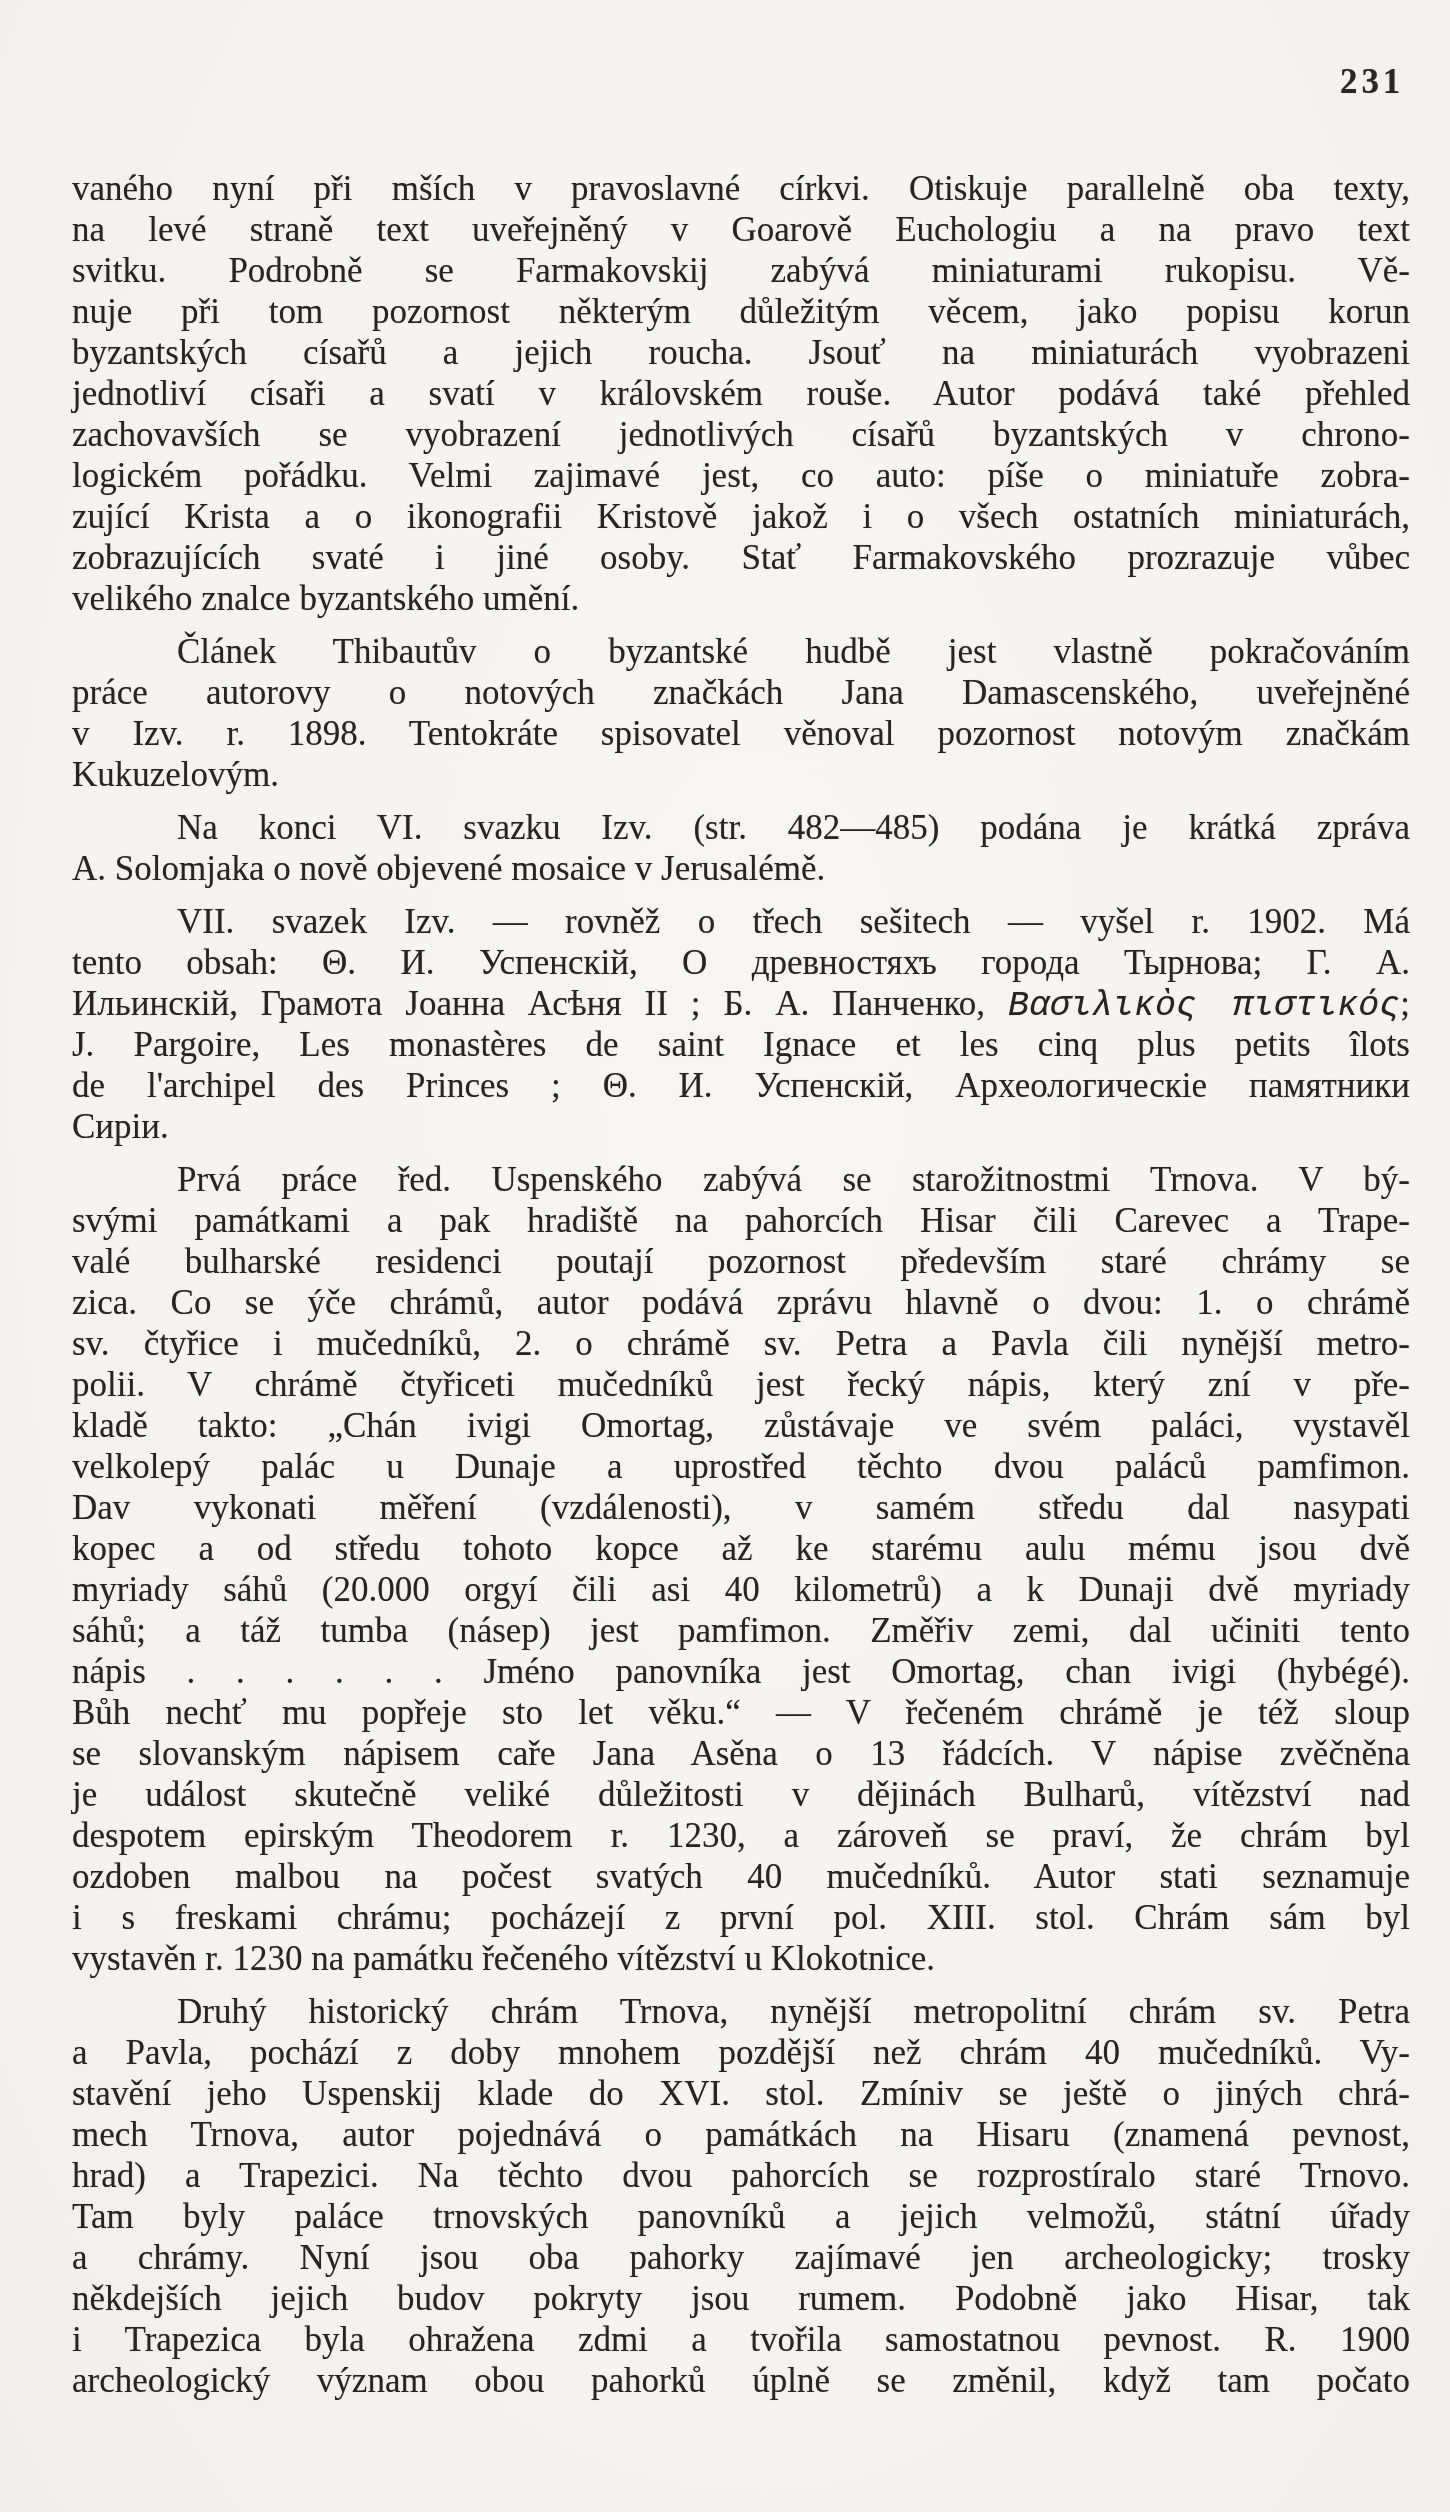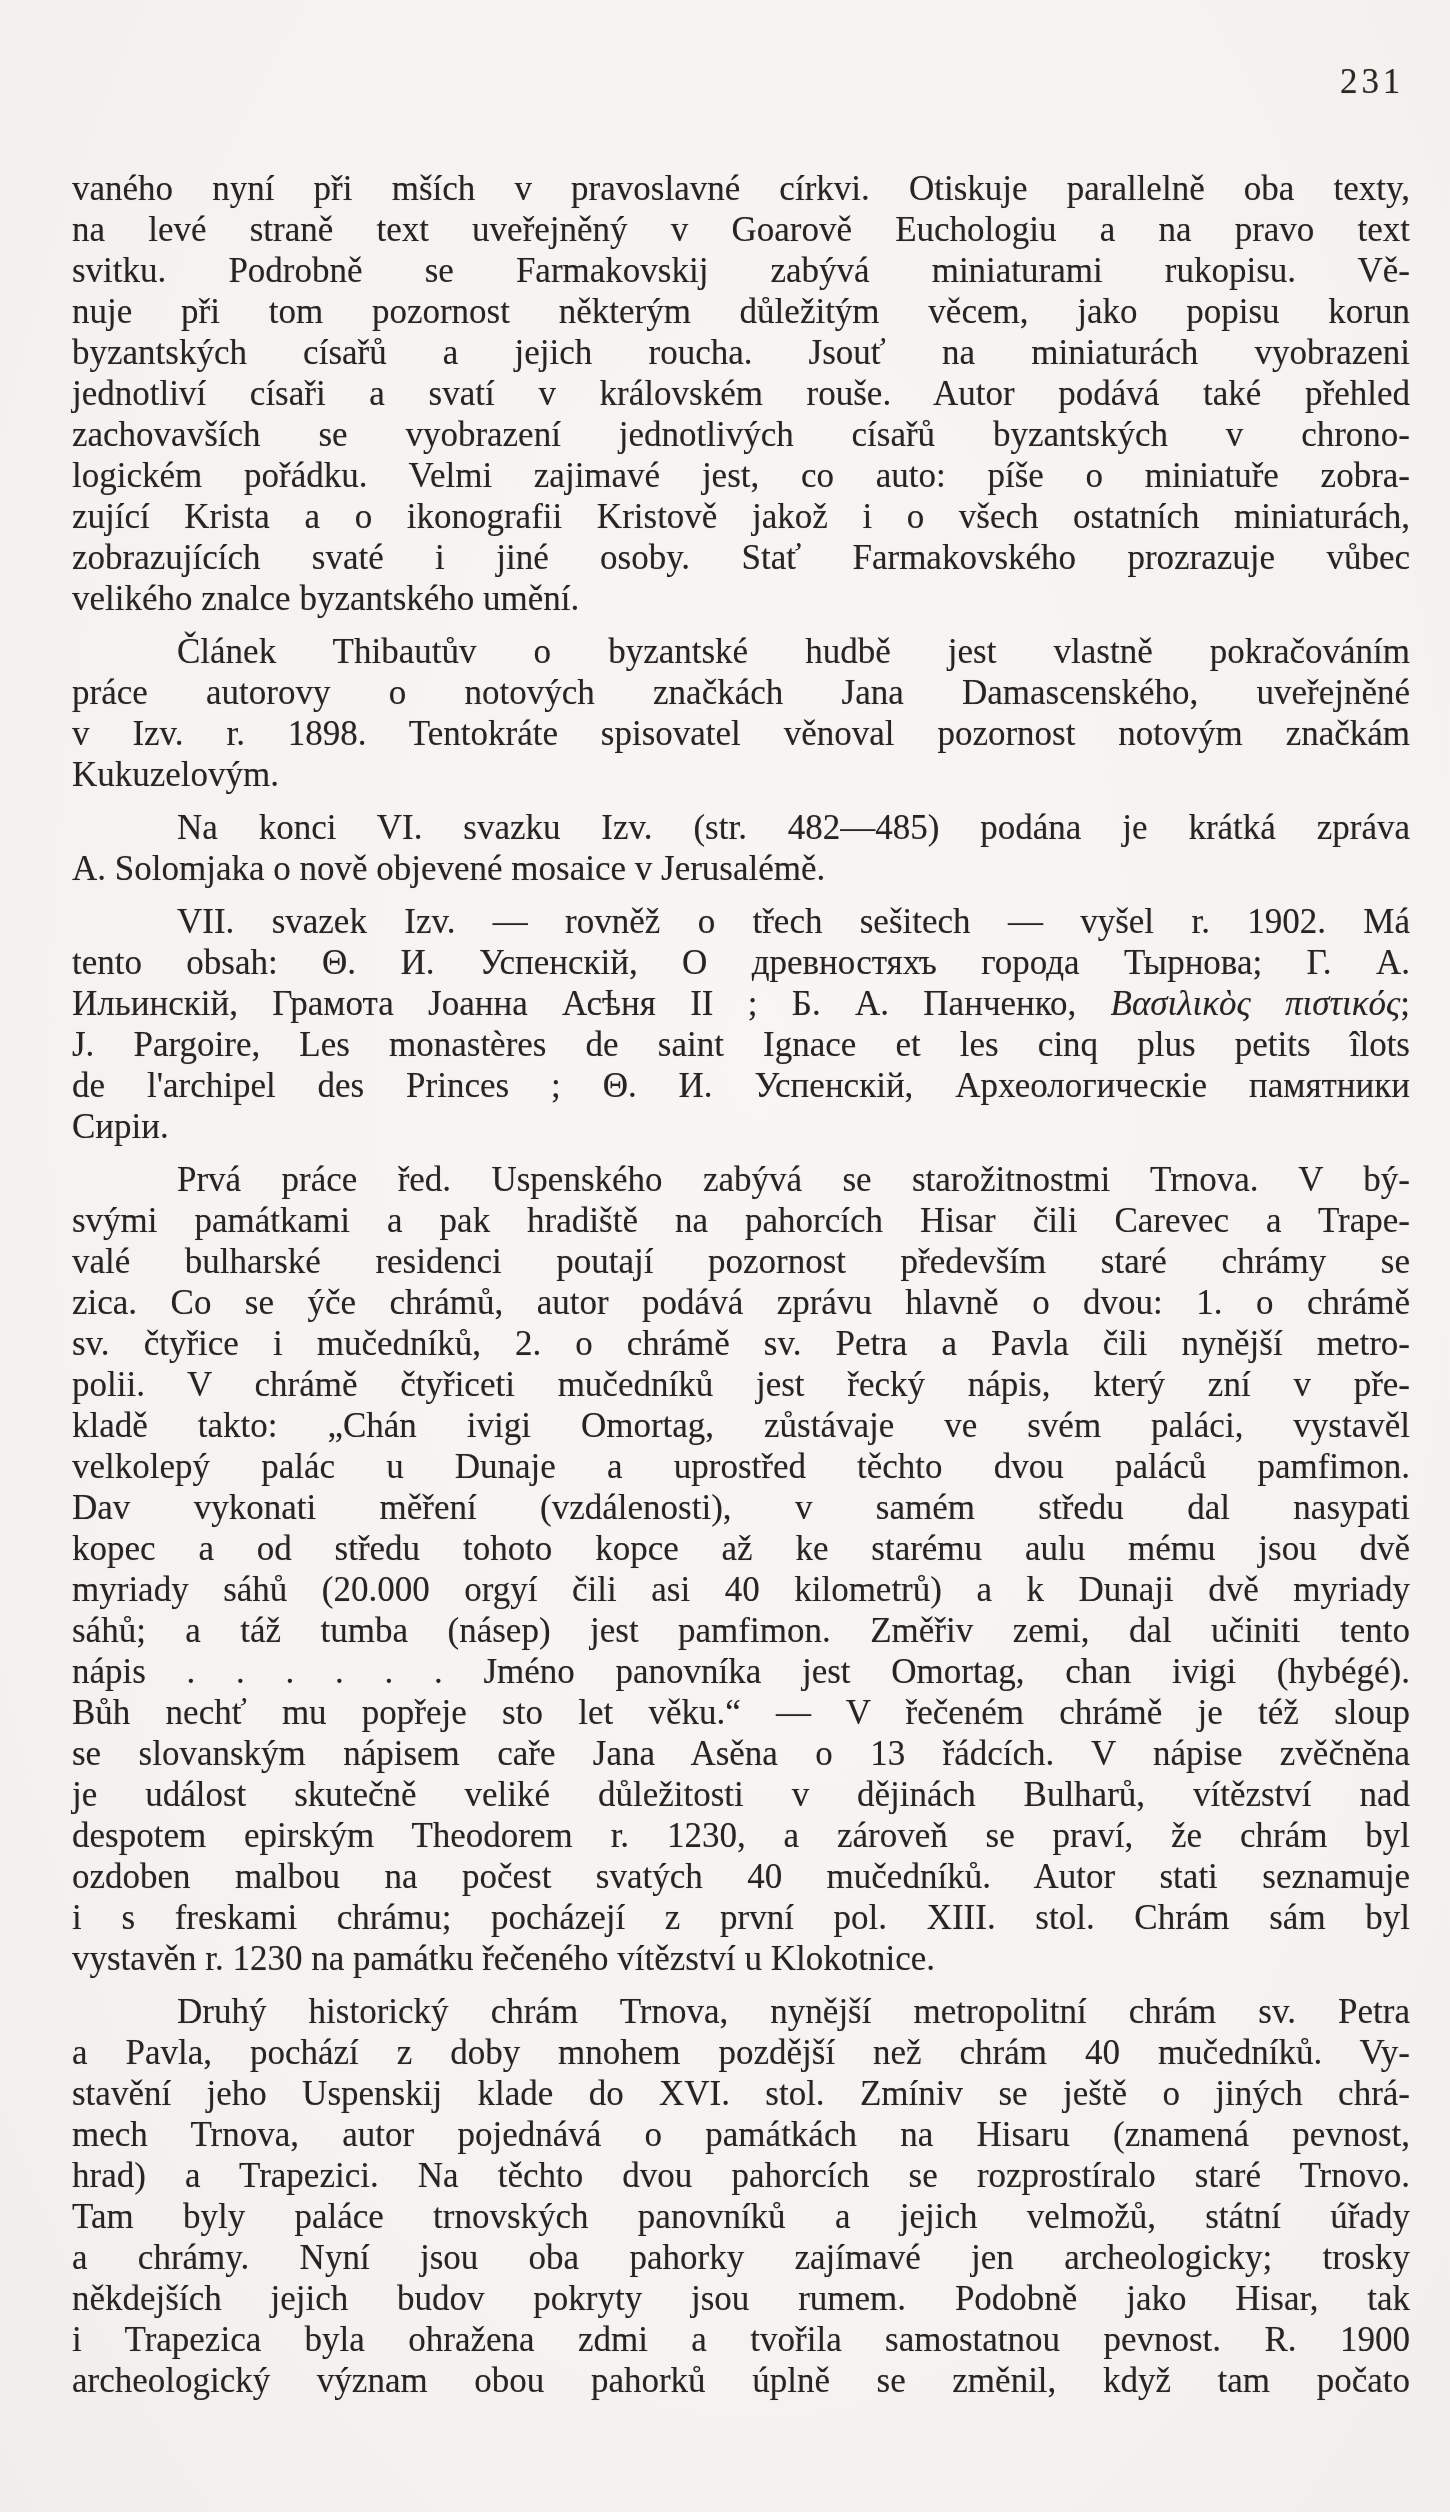--- a/index.html
+++ b/index.html
@@ -8,38 +8,38 @@
     background:#efeeea;
     font-family:"Liberation Serif","DejaVu Serif",serif;
     color:#272421;
   }
   .page{
     position:relative;width:1451px;height:2512px;overflow:hidden;
     background:radial-gradient(ellipse at 52% 42%, #f7f6f4 0%, #f4f3f0 65%, #efeeea 100%);
   }
   .page-number{
     position:absolute;top:62px;right:47px;
-    font-size:35px;letter-spacing:3.8px;font-weight:normal;color:#2b2824;
+    font-size:35px;letter-spacing:3.8px;font-weight:bold;color:#2b2824;
     text-shadow:0 0 0.9px rgba(45,40,35,.4);
   }
   .text-block{
     position:absolute;top:156px;left:60px;width:1362px;
     font-size:35px;line-height:41px;
     text-shadow:0 0 0.9px rgba(45,40,35,.35);
   }
   .paragraph{margin:12px;}
   .line{
     text-align:justify;
     text-align-last:justify;
     height:41px;
     white-space:normal;
   }
   .line.last{text-align-last:left;}
   .line.indent{text-indent:105px;}
-  .line i{font-style:italic;}
+  .line i{font-style:italic;font-family:Liberation Mono, monospace;}
 </style>
 </head>
 <body>
 
 <div class="page">
   <div class="page-number">231</div>
   <div class="text-block">
       <div class="paragraph">
         <div class="line">vaného nyní při mších v pravoslavné církvi. Otiskuje parallelně oba texty,</div>
         <div class="line">na levé straně text uveřejněný v Goarově Euchologiu a na pravo text</div>

